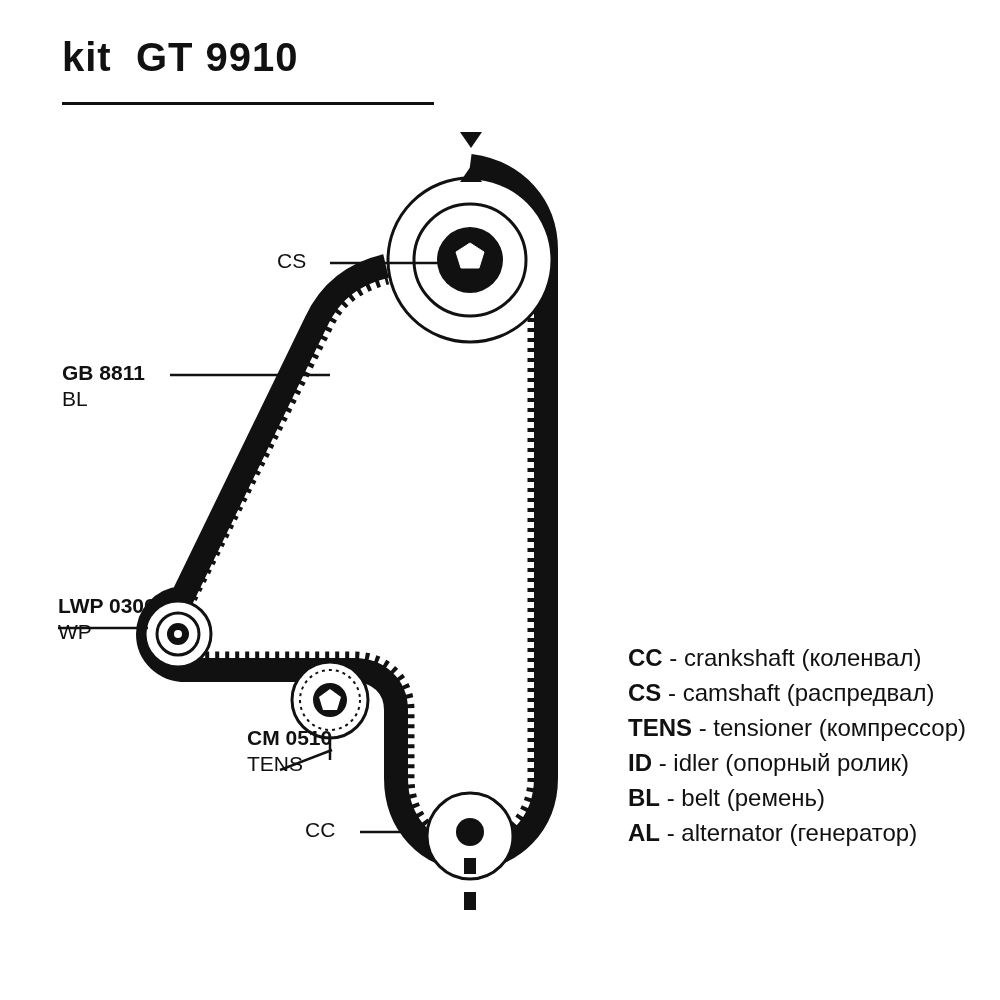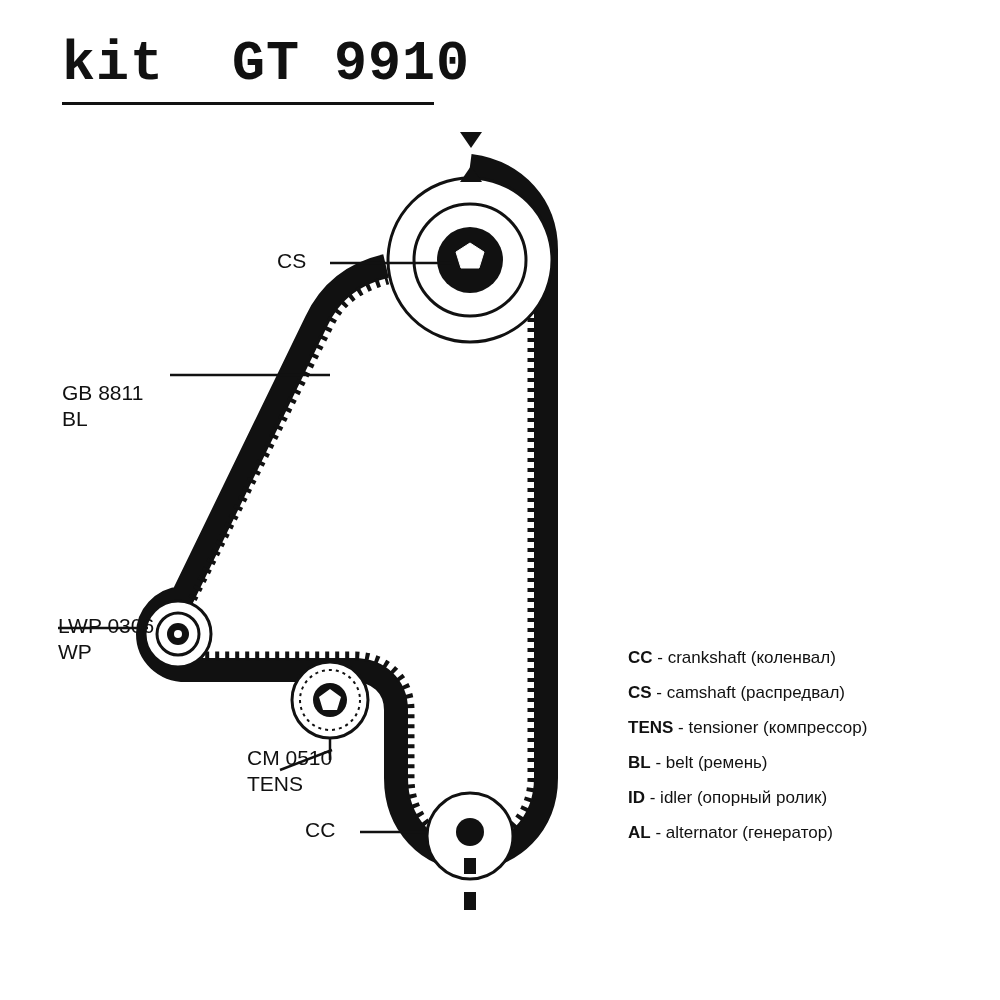--- a/index.html
+++ b/index.html
@@ -17,26 +17,25 @@
   }
 
   
   #title-block {
     position: absolute;
     left: 62px;
     top: 36px;
     width: 380px;
   }
   #title-text {
-    font-size: 55px;
+    font-size: 40px;
     font-weight: bold;
     letter-spacing: 1px;
     line-height: 1.05;
     white-space: pre;
-    font-family: Liberation Mono, monospace;
   }
   #title-rule {
     position: absolute;
     left: 0;
     top: 66px;
     width: 372px;
     height: 3px;
     background: #111111;
   }
 
@@ -50,39 +49,39 @@
   }
   #diagram svg { display: block; }
 
   
   .callout {
     position: absolute;
     font-size: 21px;
     line-height: 1.25;
     white-space: nowrap;
   }
-  .callout .code { font-weight: normal; margin-top: 20px; }
+  .callout .code { font-weight: bold; }
   .callout .role { font-weight: normal; }
   .callout.plain { font-weight: normal; }
 
   #callout-cs   { left: 277px; top: 248px; }
   #callout-gb   { left: 62px;  top: 360px; }
   #callout-lwp  { left: 58px;  top: 593px; }
   #callout-cm   { left: 247px; top: 725px; }
   #callout-cc   { left: 305px; top: 817px; }
 
   
   #legend {
     position: absolute;
     left: 628px;
     top: 640px;
     width: 370px;
   }
   .legend-row {
-    font-size: 17px;
+    font-size: 24px;
     line-height: 35px;
     white-space: nowrap;
   }
   .legend-row .abbr { font-weight: bold; }
   .legend-row .sep  { font-weight: normal; }
   .legend-row .desc { font-weight: normal; }
 </style>
 </head>
 <body>
 
@@ -233,21 +232,21 @@
   <div class="legend-row">
     <span class="abbr">CC</span><span class="sep"> - </span><span class="desc">crankshaft (коленвал)</span>
   </div>
   <div class="legend-row">
     <span class="abbr">CS</span><span class="sep"> - </span><span class="desc">camshaft (распредвал)</span>
   </div>
   <div class="legend-row">
     <span class="abbr">TENS</span><span class="sep"> - </span><span class="desc">tensioner (компрессор)</span>
   </div>
   <div class="legend-row">
+    <span class="abbr">ID</span><span class="sep"> - </span><span class="desc">idler (опорный ролик)</span>
+  </div>
+  <div class="legend-row">
     <span class="abbr">BL</span><span class="sep"> - </span><span class="desc">belt (ремень)</span>
   </div>
   <div class="legend-row">
-    <span class="abbr">ID</span><span class="sep"> - </span><span class="desc">idler (опорный ролик)</span>
-  </div>
-  <div class="legend-row">
     <span class="abbr">AL</span><span class="sep"> - </span><span class="desc">alternator (генератор)</span>
   </div>
 </div>
 
 </body></html>

